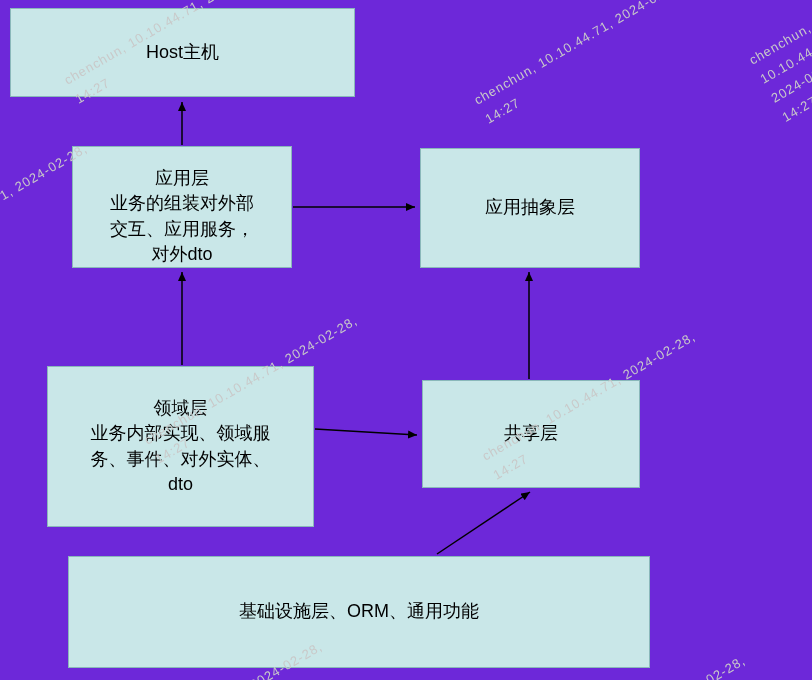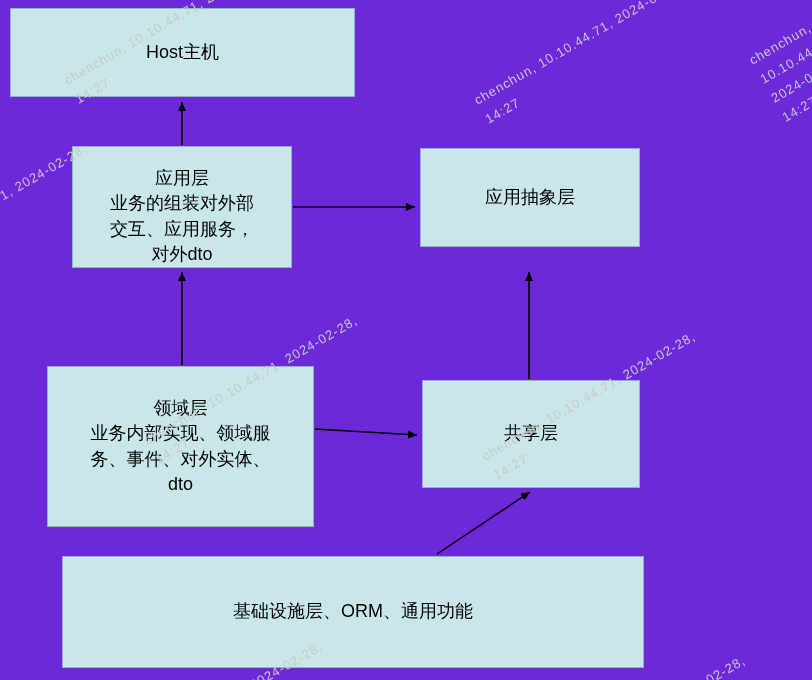--- a/index.html
+++ b/index.html
@@ -28,24 +28,24 @@
     box-sizing: border-box;
   }
   .node .label {
     display: block;
     font-size: 18px;
     line-height: 1.4;
     white-space: pre-line;
   }
   #node-host        { left: 10px;  top: 8px;   width: 345px; height: 89px;  }
   #node-app-layer   { left: 72px;  top: 146px; width: 220px; height: 122px; align-items: flex-end; }
-  #node-app-abstract{ left: 420px; top: 148px; width: 220px; height: 99px; }
+  #node-app-abstract{ left: 420px; top: 148px; width: 220px; height: 120px; }
   #node-domain-layer{ left: 47px;  top: 366px; width: 267px; height: 161px; }
   #node-shared-layer{ left: 422px; top: 380px; width: 218px; height: 108px; align-items: center; }
-  #node-infra-layer { left: 62px;  top: 556px; width: 582px; height: 112px; }
+  #node-infra-layer { left: 68px;  top: 556px; width: 582px; height: 112px; }
 
   svg.arrows {
     position: absolute;
     left: 0; top: 0;
     z-index: 3;
     pointer-events: none;
   }
   svg.arrows line {
     stroke: #000000;
     stroke-width: 1.5;

